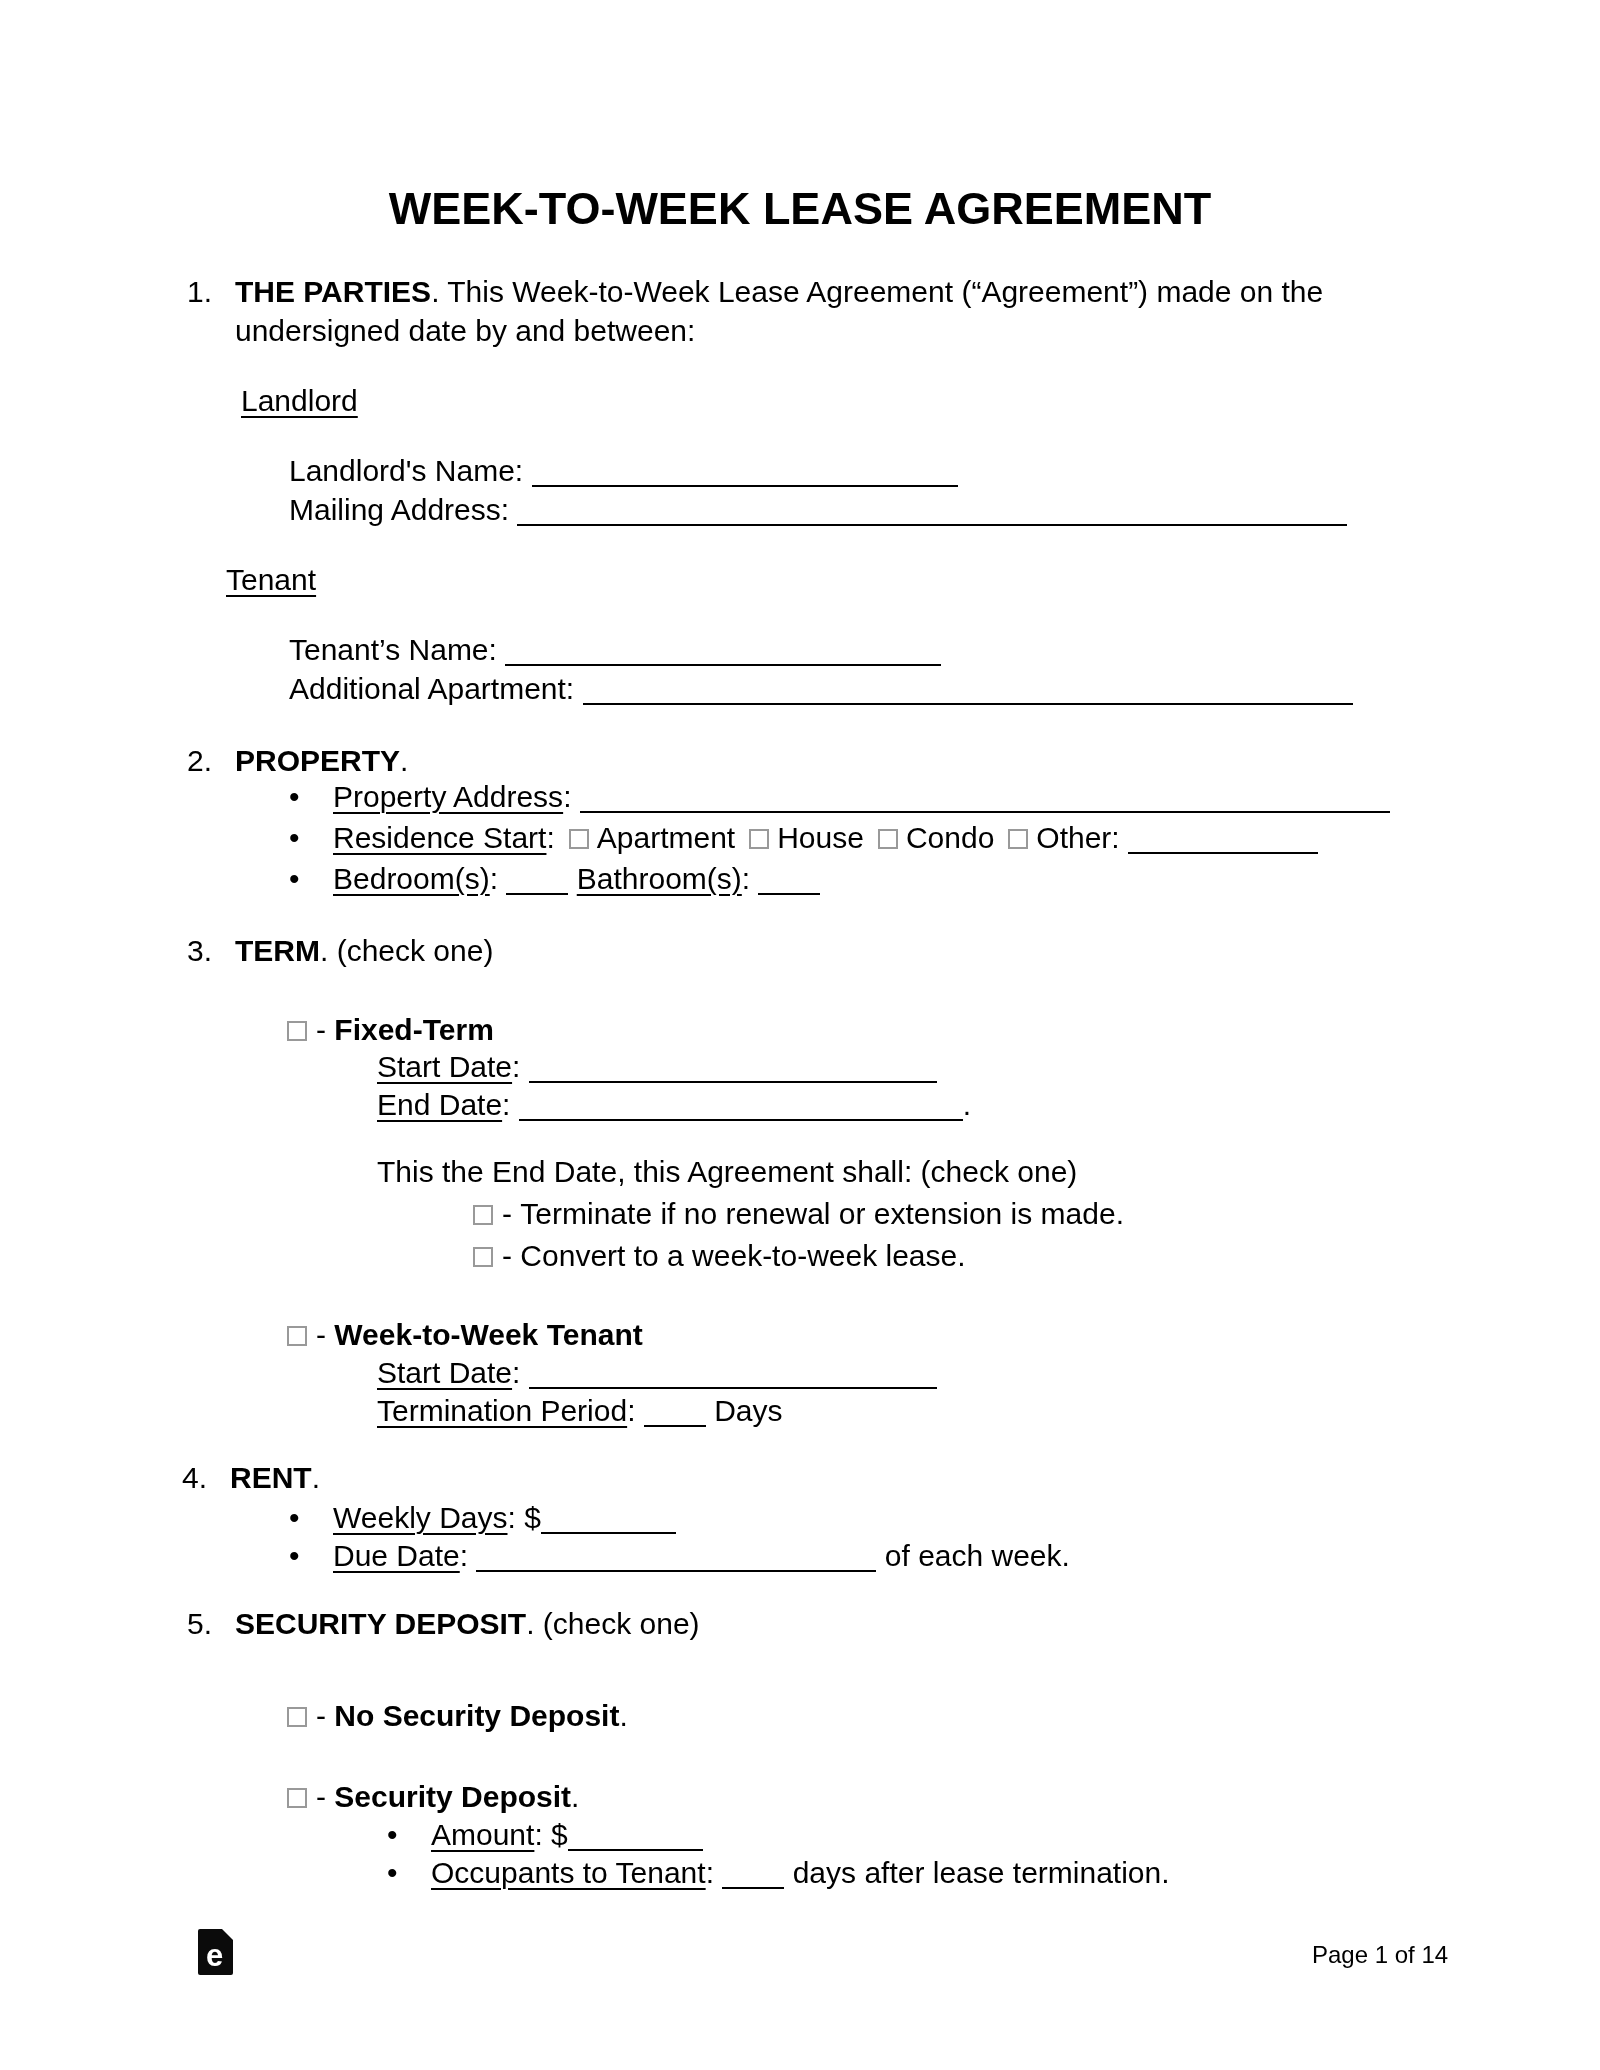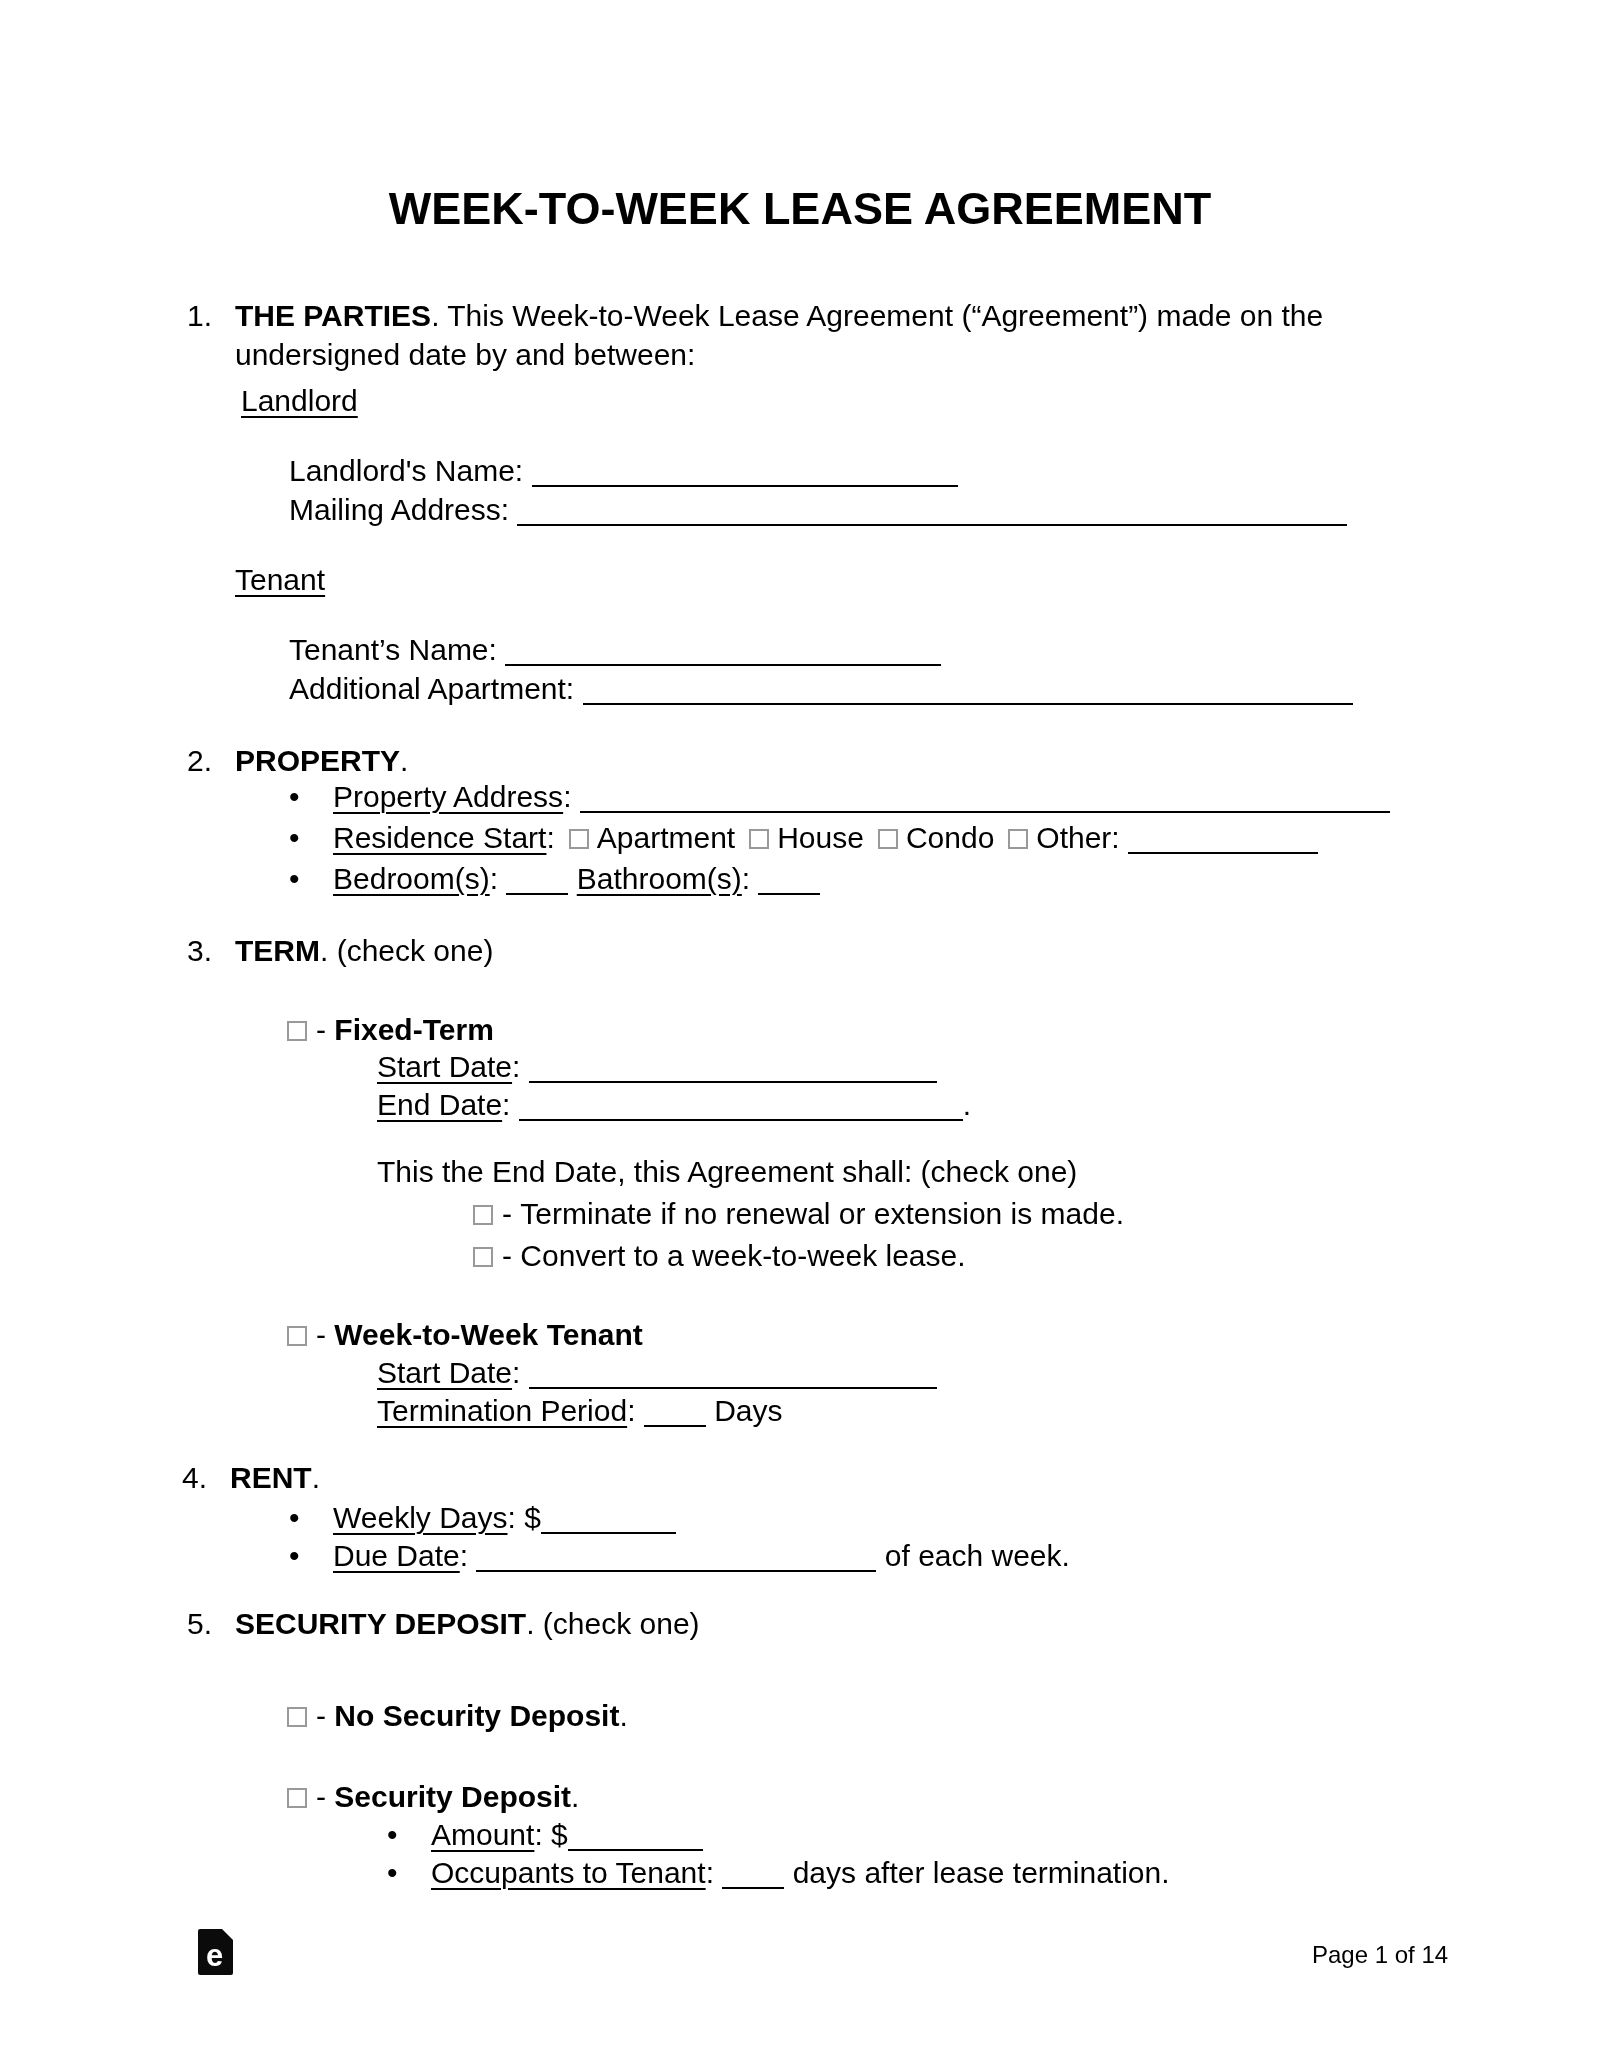--- a/index.html
+++ b/index.html
@@ -1,21 +1,21 @@
 <!DOCTYPE html>
 <html><head>
 <meta charset="utf-8">
 <style>
   html,body{margin:0;padding:0;}
   body{
     width:1600px;height:2070px;background:#ffffff;position:relative;
     font-family:"Liberation Sans", sans-serif;font-size:30px;color:#000;
   }
   .line{position:absolute;white-space:nowrap;line-height:36px;}
-  .para{position:absolute;left:187px;width:1180px;padding-left:48px;text-indent:-48px;line-height:39px;margin-top:24px;}
+  .para{position:absolute;left:187px;width:1180px;padding-left:48px;text-indent:-48px;line-height:39px;}
   .num{display:inline-block;width:48px;text-indent:0;}
   b,.b{font-weight:bold;}
   .title{position:absolute;left:0;right:0;top:184px;text-align:center;
          font-size:45px;font-weight:bold;letter-spacing:0px;line-height:50px;}
   .u{text-decoration:underline;text-decoration-thickness:2px;text-underline-offset:5px;}
   .blank{display:inline-block;border-bottom:2px solid #000;height:24px;vertical-align:-6px;}
   .cb{display:inline-block;width:16px;height:16px;border:2px solid #999;background:#fff;
       vertical-align:-1px;margin-right:9px;}
   .cb.mid{margin:0 8px 0 14px;vertical-align:-1px;}
   .marker{display:inline-block;width:44px;}
@@ -40,21 +40,21 @@
 </div>
 <div class="line" style="left:289px;top:453px">
   <span>Landlord's Name:</span>
   <span class="blank" style="width:426px"></span>
 </div>
 <div class="line" style="left:289px;top:492px">
   <span>Mailing Address:</span>
   <span class="blank" style="width:830px"></span>
 </div>
 
-<div class="line" style="left:235px;top:562px">
+<div class="line" style="left:226px;top:562px">
   <span class="u">Tenant</span>
 </div>
 <div class="line" style="left:289px;top:632px">
   <span>Tenant’s Name:</span>
   <span class="blank" style="width:436px"></span>
 </div>
 <div class="line" style="left:289px;top:671px">
   <span>Additional Apartment:</span>
   <span class="blank" style="width:770px"></span>
 </div>

